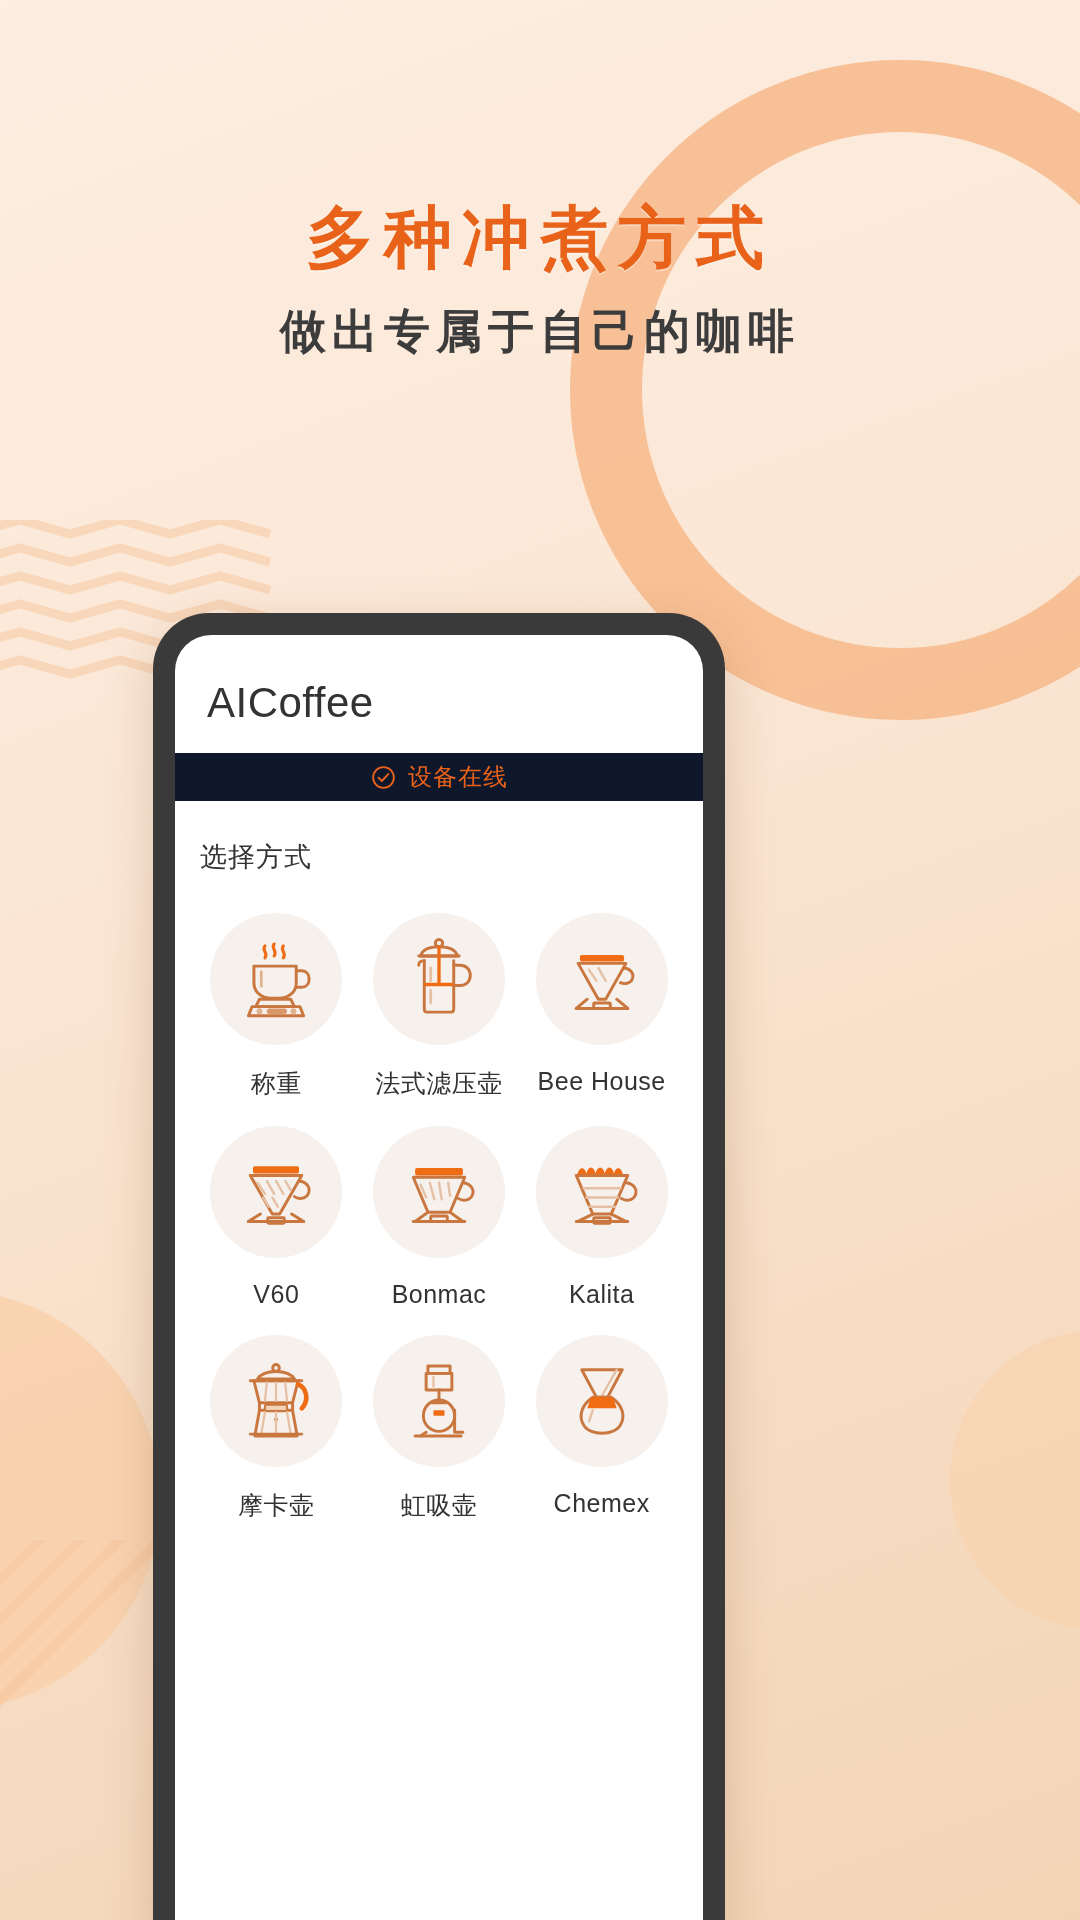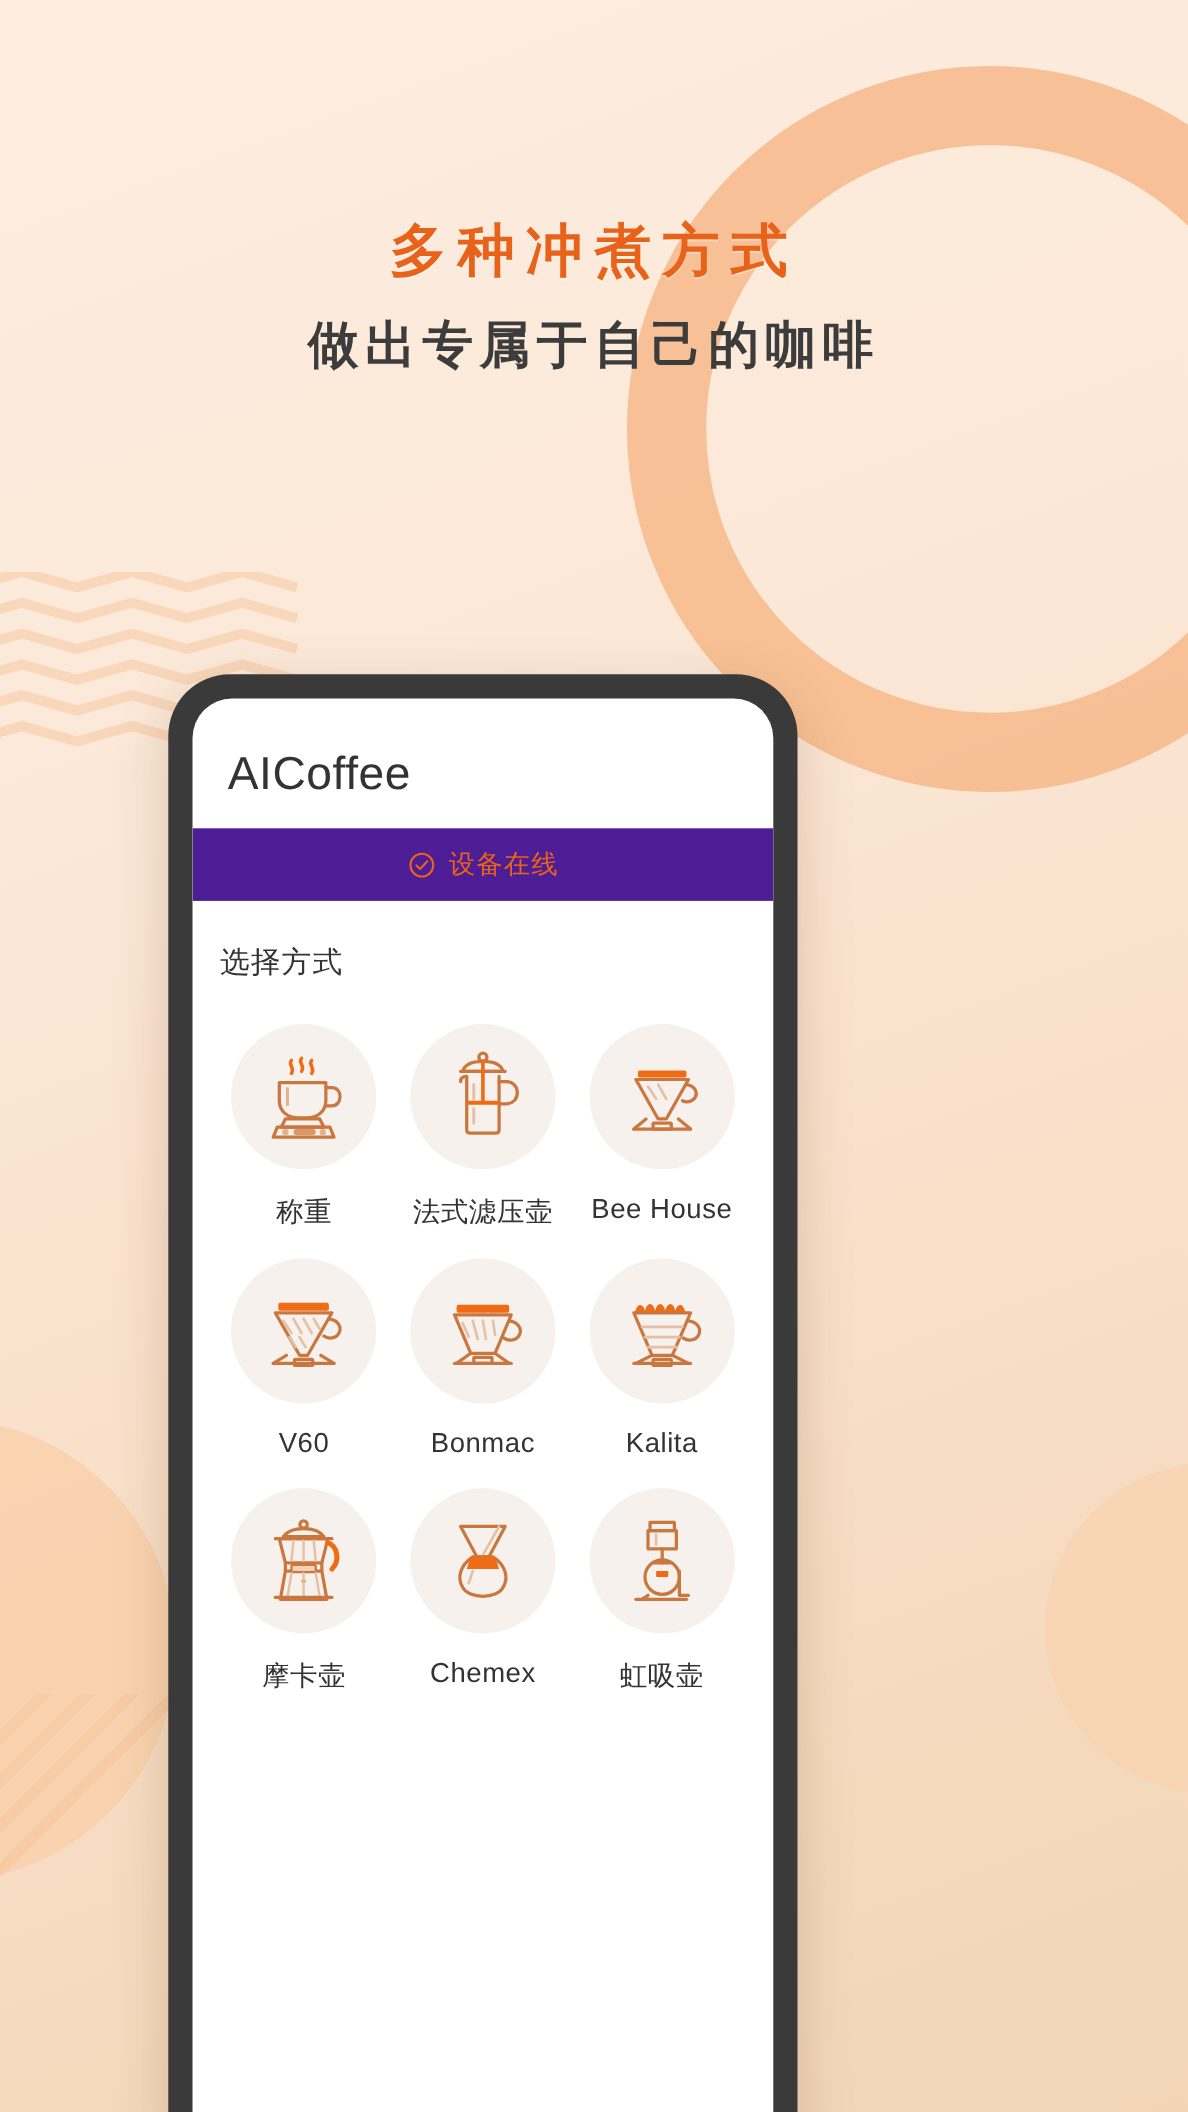--- a/index.html
+++ b/index.html
@@ -28,21 +28,21 @@
     background:#f9cfa8; opacity:.75;
   }
   .bg-blob.b1 { width:420px; height:420px; left:-260px; top:1290px; }
   .bg-blob.b2 { width:300px; height:300px; right:-170px; top:1330px; opacity:.5;}
   .bg-waves { position:absolute; left:-20px; top:520px; width:300px; height:180px; opacity:.55; }
   .bg-stripes { position:absolute; left:0; top:1540px; width:260px; height:260px; opacity:.45; }
 
   
   .hero { position:absolute; left:0; right:0; top:200px; text-align:center; }
   .hero-title {
-    font-size:52px; font-weight:bold; color:#e8621a;
+    font-size:68px; font-weight:bold; color:#e8621a;
     letter-spacing:10px; line-height:1.1;
     text-shadow:0 2px 0 rgba(255,255,255,.35);
   }
   .hero-sub {
     margin-top:26px;
     font-size:46px; color:#3c3c3c; letter-spacing:6px; font-weight:700;
   }
 
   
   .phone {
@@ -60,22 +60,22 @@
     overflow:hidden;
     position:relative;
   }
 
   .app-title {
     padding:44px 52px 26px 32px;
     font-size:42px; font-weight:400; color:#333333;
     letter-spacing:.5px;
   }
   .status-bar {
-    background:#4c1d95;
-    height:66px;
+    background:#0f172a;
+    height:48px;
     display:flex; align-items:center; justify-content:center;
     gap:11px;
   }
   .status-text { font-size:24px; color:#e8621a; letter-spacing:1px; }
   .check-icon { width:27px; height:27px; display:block; }
 
   .section-title {
     padding:38px 32px 6px 25px;
     font-size:27px; color:#333333; letter-spacing:1px;
   }
@@ -295,43 +295,43 @@
             <path d="M74 32 C84 36 86 50 78 58" stroke="#ef6c14" stroke-width="5"></path>
             <path d="M22 86 H78"></path>
           </svg>
         </div>
         <div class="cell-label">摩卡壶</div>
       </div>
 
       <div class="cell">
         <div class="circle">
           <svg viewBox="0 0 100 100" fill="none" stroke="#c9773f" stroke-width="3.2" stroke-linecap="round" stroke-linejoin="round">
-            <path d="M28 16 H72 L56 46 H44 Z"></path>
-            <line x1="66" y1="16" x2="50" y2="44" stroke="#e6c0a4" stroke-width="2.6"></line>
-            <path d="M40 46 C28 54 24 66 30 76 C36 88 64 88 70 76 C76 66 72 54 60 46 Z"></path>
-            <path d="M38 46 L62 46 L66 58 L34 58 Z" fill="#ef6c14" stroke="none"></path>
-            <line x1="40" y1="60" x2="36" y2="72" stroke="#e6c0a4" stroke-width="2.6"></line>
-          </svg>
-        </div>
-        <div class="cell-label">Chemex</div>
-      </div>
-
-      <div class="cell">
-        <div class="circle">
-          <svg viewBox="0 0 100 100" fill="none" stroke="#c9773f" stroke-width="3.2" stroke-linecap="round" stroke-linejoin="round">
             <path d="M38 12 H62 V20 H38 Z"></path>
             <path d="M36 20 H64 V38 H36 Z"></path>
             <line x1="50" y1="38" x2="50" y2="52"></line>
             <circle cx="50" cy="66" r="17"></circle>
             <path d="M42 52 H58"></path>
             <line x1="44" y1="24" x2="44" y2="34" stroke="#e6c0a4" stroke-width="2.6"></line>
             <rect x="44" y="60" width="12" height="6" rx="1" fill="#ef6c14" stroke="none"></rect>
             <path d="M67 60 V84 H76"></path>
             <path d="M24 88 H74"></path>
             <path d="M36 84 L30 88"></path>
           </svg>
         </div>
         <div class="cell-label">虹吸壶</div>
       </div>
 
+      <div class="cell">
+        <div class="circle">
+          <svg viewBox="0 0 100 100" fill="none" stroke="#c9773f" stroke-width="3.2" stroke-linecap="round" stroke-linejoin="round">
+            <path d="M28 16 H72 L56 46 H44 Z"></path>
+            <line x1="66" y1="16" x2="50" y2="44" stroke="#e6c0a4" stroke-width="2.6"></line>
+            <path d="M40 46 C28 54 24 66 30 76 C36 88 64 88 70 76 C76 66 72 54 60 46 Z"></path>
+            <path d="M38 46 L62 46 L66 58 L34 58 Z" fill="#ef6c14" stroke="none"></path>
+            <line x1="40" y1="60" x2="36" y2="72" stroke="#e6c0a4" stroke-width="2.6"></line>
+          </svg>
+        </div>
+        <div class="cell-label">Chemex</div>
+      </div>
+
     </div>
   </div>
 </div>
 
 </body></html>

